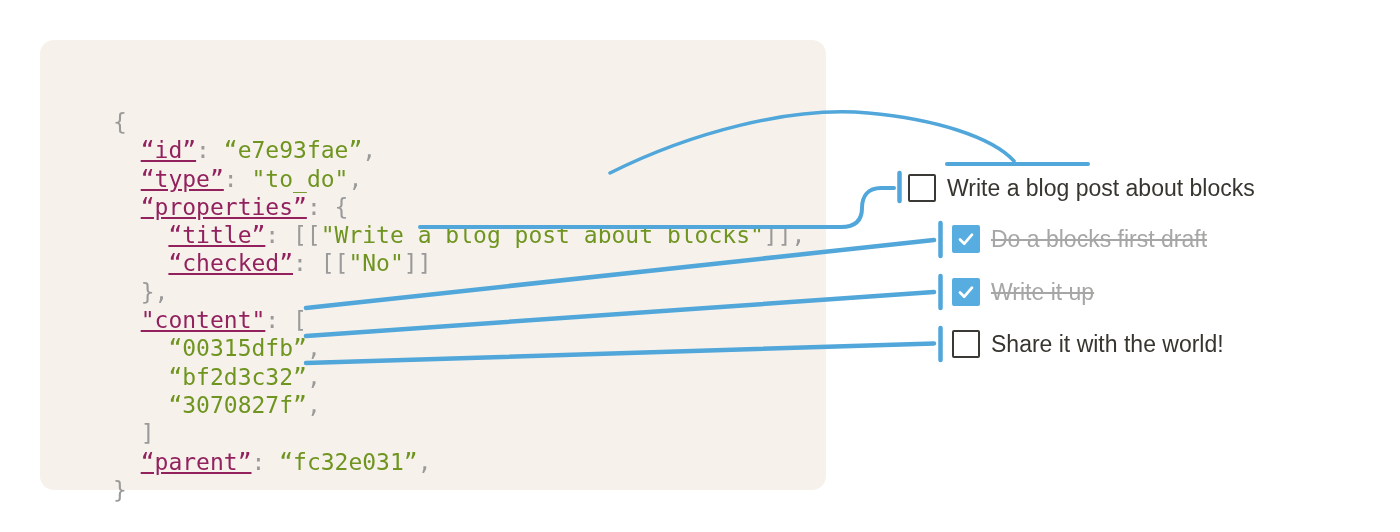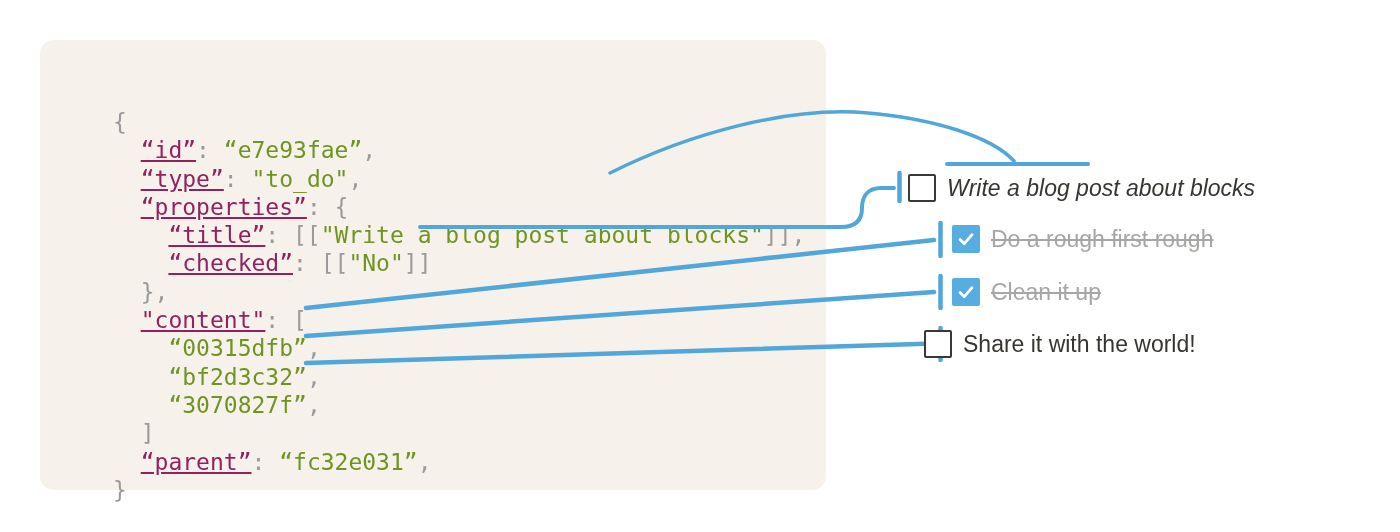--- a/index.html
+++ b/index.html
@@ -24,24 +24,24 @@
   .todo-item{position:absolute;display:flex;align-items:center;gap:11px;height:28px;}
   .todo-checkbox{width:28px;height:28px;box-sizing:border-box;background:#fff;
                  border:2.5px solid #3a3935;border-radius:2px;flex:0 0 auto;
                  display:flex;align-items:center;justify-content:center;cursor:pointer;}
   .todo-label{font-size:23px;line-height:28px;color:var(--text-dark,#37352f);white-space:nowrap;}
   .check-glyph{display:none;}
   .todo-item.checked .todo-checkbox{background:var(--cb-fill,#57ace0);border-color:var(--cb-fill,#57ace0);}
   .todo-item.checked .check-glyph{display:block;}
   .todo-item.checked .todo-label{color:var(--text-done,#a6a6a4);text-decoration:line-through;text-decoration-thickness:2px;}
 
-  .item-1{left:908px;top:174px;font-style:italic;}
+  .item-1{left:908px;top:174px;}
   .item-2{left:952px;top:225px;}
   .item-3{left:952px;top:278px;}
-  .item-4{left:924px;top:330px;}
+  .item-4{left:952px;top:330px;}
 </style>
 </head>
 <body>
 
 <div class="stage">
 
   <div class="code-panel">
     <div class="code-block"><div class="code-line"><span class="tok-p">{</span></div><div class="code-line"><span class="tok-p">  </span><span class="tok-k">“id”</span><span class="tok-p">: </span><span class="tok-s">“e7e93fae”</span><span class="tok-p">,</span></div><div class="code-line"><span class="tok-p">  </span><span class="tok-k">“type”</span><span class="tok-p">: </span><span class="tok-s">"to_do"</span><span class="tok-p">,</span></div><div class="code-line"><span class="tok-p">  </span><span class="tok-k">“properties”</span><span class="tok-p">: {</span></div><div class="code-line"><span class="tok-p">    </span><span class="tok-k">“title”</span><span class="tok-p">: [[</span><span class="tok-s">"Write a blog post about blocks"</span><span class="tok-p">]],</span></div><div class="code-line"><span class="tok-p">    </span><span class="tok-k">“checked”</span><span class="tok-p">: [[</span><span class="tok-s">"No"</span><span class="tok-p">]]</span></div><div class="code-line"><span class="tok-p">  },</span></div><div class="code-line"><span class="tok-p">  </span><span class="tok-k">"content"</span><span class="tok-p">: [</span></div><div class="code-line"><span class="tok-p">    </span><span class="tok-s">“00315dfb”</span><span class="tok-p">,</span></div><div class="code-line"><span class="tok-p">    </span><span class="tok-s">“bf2d3c32”</span><span class="tok-p">,</span></div><div class="code-line"><span class="tok-p">    </span><span class="tok-s">“3070827f”</span><span class="tok-p">,</span></div><div class="code-line"><span class="tok-p">  ]</span></div><div class="code-line"><span class="tok-p">  </span><span class="tok-k">“parent”</span><span class="tok-p">: </span><span class="tok-s">“fc32e031”</span><span class="tok-p">,</span></div><div class="code-line"><span class="tok-p">}</span></div></div>
   </div>
 
@@ -64,30 +64,30 @@
     </span>
     <span class="todo-label">Write a blog post about blocks</span>
   </div>
 
   <div class="todo-item item-2 checked">
     <span class="todo-checkbox">
       <svg class="check-glyph" width="28" height="28" viewBox="0 0 28 28">
         <polyline points="7,14.5 12,19.5 21,9" fill="none" stroke="#fff" stroke-width="3.2" stroke-linecap="round" stroke-linejoin="round"></polyline>
       </svg>
     </span>
-    <span class="todo-label">Do a rough first rough</span>
+    <span class="todo-label">Do a blocks first draft</span>
   </div>
 
   <div class="todo-item item-3 checked">
     <span class="todo-checkbox">
       <svg class="check-glyph" width="28" height="28" viewBox="0 0 28 28">
         <polyline points="7,14.5 12,19.5 21,9" fill="none" stroke="#fff" stroke-width="3.2" stroke-linecap="round" stroke-linejoin="round"></polyline>
       </svg>
     </span>
-    <span class="todo-label">Clean it up</span>
+    <span class="todo-label">Write it up</span>
   </div>
 
   <div class="todo-item item-4">
     <span class="todo-checkbox">
       
     </span>
     <span class="todo-label">Share it with the world!</span>
   </div>
 
 </div>

